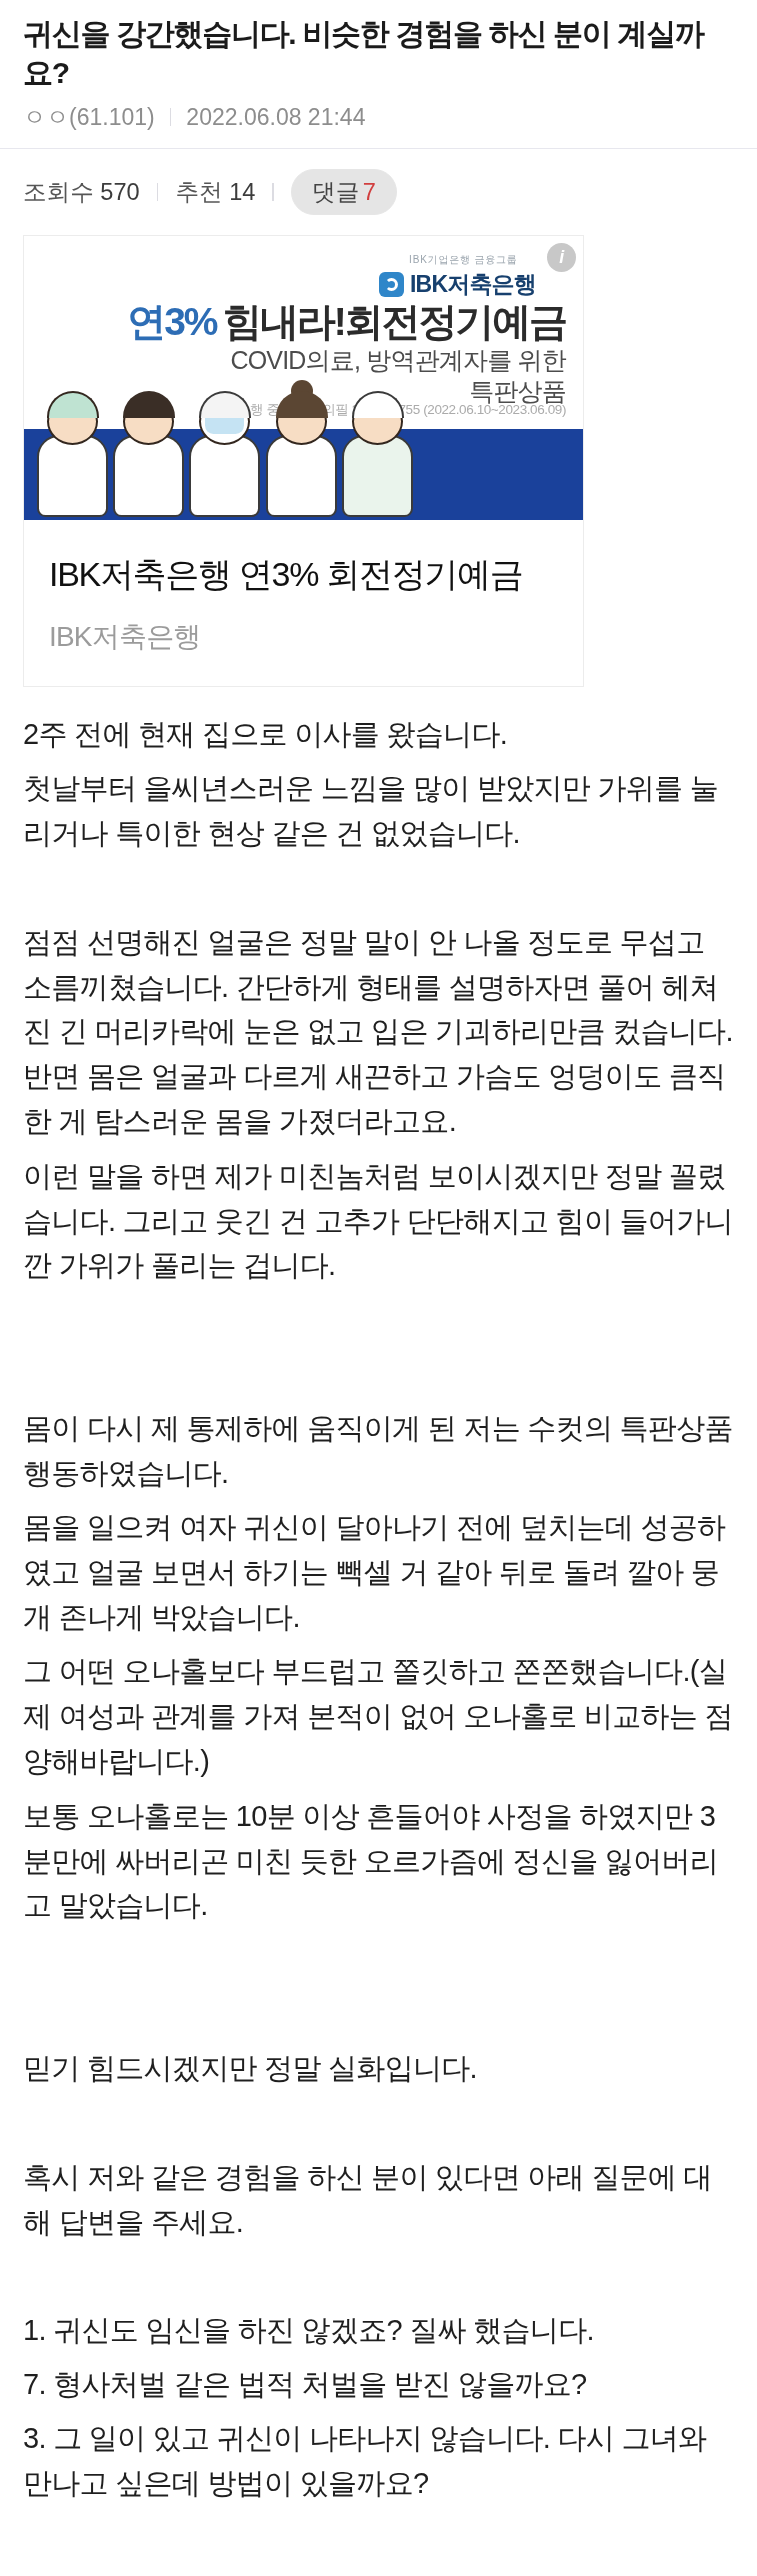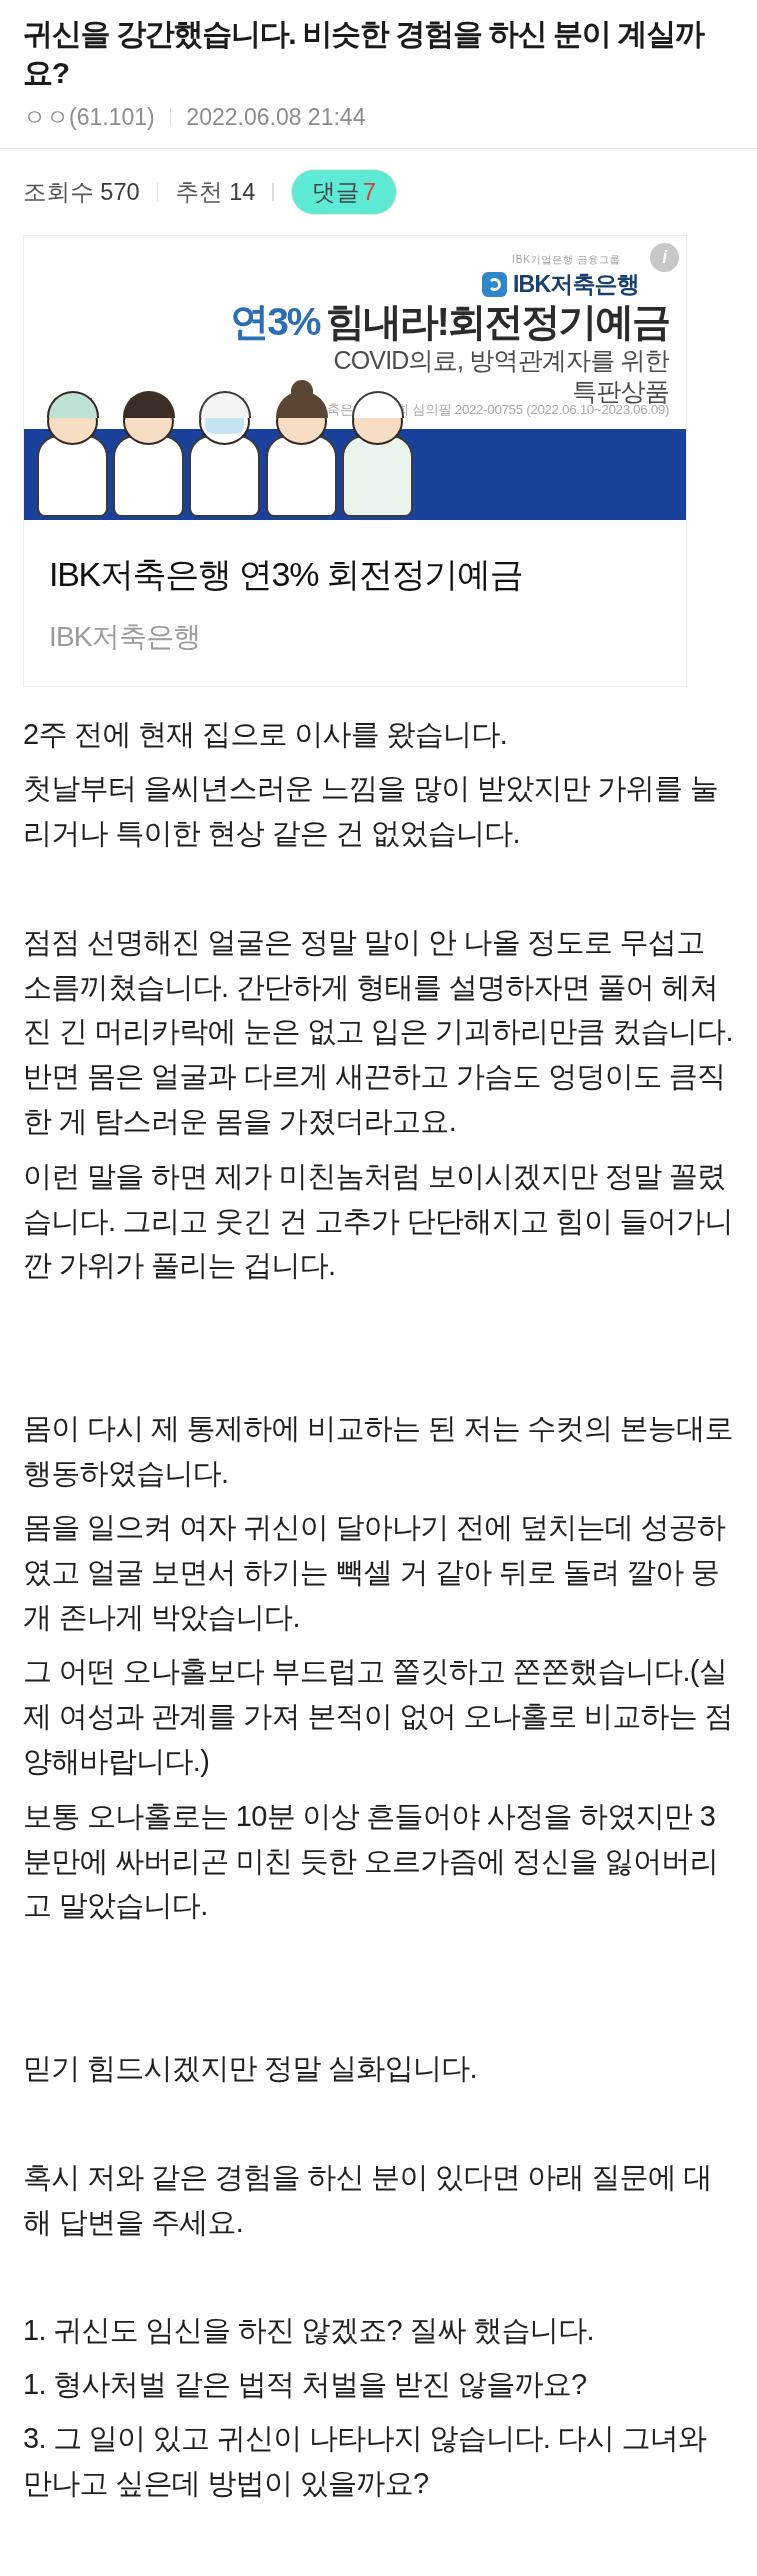--- a/index.html
+++ b/index.html
@@ -16,26 +16,26 @@
     font-size:30px; font-weight:700; color:#1b1b1b;
     letter-spacing:-1.3px; line-height:1.3; margin:13.5px 0 10px;
   }
   .author-row { display:flex; align-items:center; gap:15px; font-size:23px; color:#8d8d8d; margin-bottom:15px; }
   .vdiv { width:1.7px; height:18.5px; background:#dcdce2; }
   .top-divider { height:1.7px; background:#e7e7ee; margin:0 -23px; }
   .stats-row { display:flex; align-items:center; gap:17px; font-size:23.6px; color:#565656; margin:20px 0 20px; }
   .stat .num { color:#3c3c3c; }
   .red { color:#d13f3f; }
   .comments-pill {
-    border:1.7px solid #e6e6e6; background:#5eead4; border-radius:841px;
+    border:1.7px solid #e6e6e6; background:#e5e5e5; border-radius:841px;
     padding:5.9px 20px; display:flex; align-items:center; gap:3.4px; font-size:23.6px; color:#444;
   }
 
   
-  .ad-card { width:664px; border:1.7px solid #ececec; background:#fff; }
+  .ad-card { width:561px; border:1.7px solid #ececec; background:#fff; }
   .ad-banner { position:relative; height:284px; background:#fff; overflow:hidden; }
   .ad-info-icon {
     position:absolute; top:6.7px; right:6.7px; width:29px; height:29px; border-radius:50%;
     background:#c8c8c8; color:#fff; font-size:17.7px; font-weight:700; font-style:italic;
     display:flex; align-items:center; justify-content:center;
   }
   .ad-logo { position:absolute; top:17px; right:47px; }
   .ad-logo .group { font-size:10px; color:#9aa4ad; letter-spacing:0.8px; margin-left:30px; }
   .ad-logo .row { display:flex; align-items:center; gap:5.9px; margin-top:1.7px; }
   .ad-logo .mark { width:25px; height:25px; border-radius:5.9px; background:#2f86c9; position:relative; }
@@ -164,29 +164,29 @@
   </div>
 
   <article class="post-body">
       <p class="body-line">2주 전에 현재 집으로 이사를 왔습니다.</p>
       <p class="body-line">첫날부터 을씨년스러운 느낌을 많이 받았지만 가위를 눌리거나 특이한 현상 같은 건 없었습니다.</p>
       <p class="body-line blank"></p>
       <p class="body-line">점점 선명해진 얼굴은 정말 말이 안 나올 정도로 무섭고 소름끼쳤습니다. 간단하게 형태를 설명하자면 풀어 헤쳐진 긴 머리카락에 눈은 없고 입은 기괴하리만큼 컸습니다. 반면 몸은 얼굴과 다르게 새끈하고 가슴도 엉덩이도 큼직한 게 탐스러운 몸을 가졌더라고요.</p>
       <p class="body-line">이런 말을 하면 제가 미친놈처럼 보이시겠지만 정말 꼴렸습니다. 그리고 웃긴 건 고추가 단단해지고 힘이 들어가니깐 가위가 풀리는 겁니다.</p>
       <p class="body-line blank"></p>
       <p class="body-line blank"></p>
-      <p class="body-line">몸이 다시 제 통제하에 비교하는 된 저는 수컷의 본능대로 행동하였습니다.</p>
+      <p class="body-line">몸이 다시 제 통제하에 움직이게 된 저는 수컷의 특판상품 행동하였습니다.</p>
       <p class="body-line">몸을 일으켜 여자 귀신이 달아나기 전에 덮치는데 성공하였고 얼굴 보면서 하기는 빽셀 거 같아 뒤로 돌려 깔아 뭉개 존나게 박았습니다.</p>
       <p class="body-line">그 어떤 오나홀보다 부드럽고 쫄깃하고 쫀쫀했습니다.(실제 여성과 관계를 가져 본적이 없어 오나홀로 비교하는 점 양해바랍니다.)</p>
       <p class="body-line">보통 오나홀로는 10분 이상 흔들어야 사정을 하였지만 3분만에 싸버리곤 미친 듯한 오르가즘에 정신을 잃어버리고 말았습니다.</p>
       <p class="body-line blank"></p>
       <p class="body-line blank"></p>
       <p class="body-line">믿기 힘드시겠지만 정말 실화입니다.</p>
       <p class="body-line blank"></p>
       <p class="body-line">혹시 저와 같은 경험을 하신 분이 있다면 아래 질문에 대해 답변을 주세요.</p>
       <p class="body-line blank"></p>
       <p class="body-line">1. 귀신도 임신을 하진 않겠죠? 질싸 했습니다.</p>
-      <p class="body-line">1. 형사처벌 같은 법적 처벌을 받진 않을까요?</p>
+      <p class="body-line">7. 형사처벌 같은 법적 처벌을 받진 않을까요?</p>
       <p class="body-line">3. 그 일이 있고 귀신이 나타나지 않습니다. 다시 그녀와 만나고 싶은데 방법이 있을까요?</p>
     </article>
 
 </div>
 
 
 </body></html>

